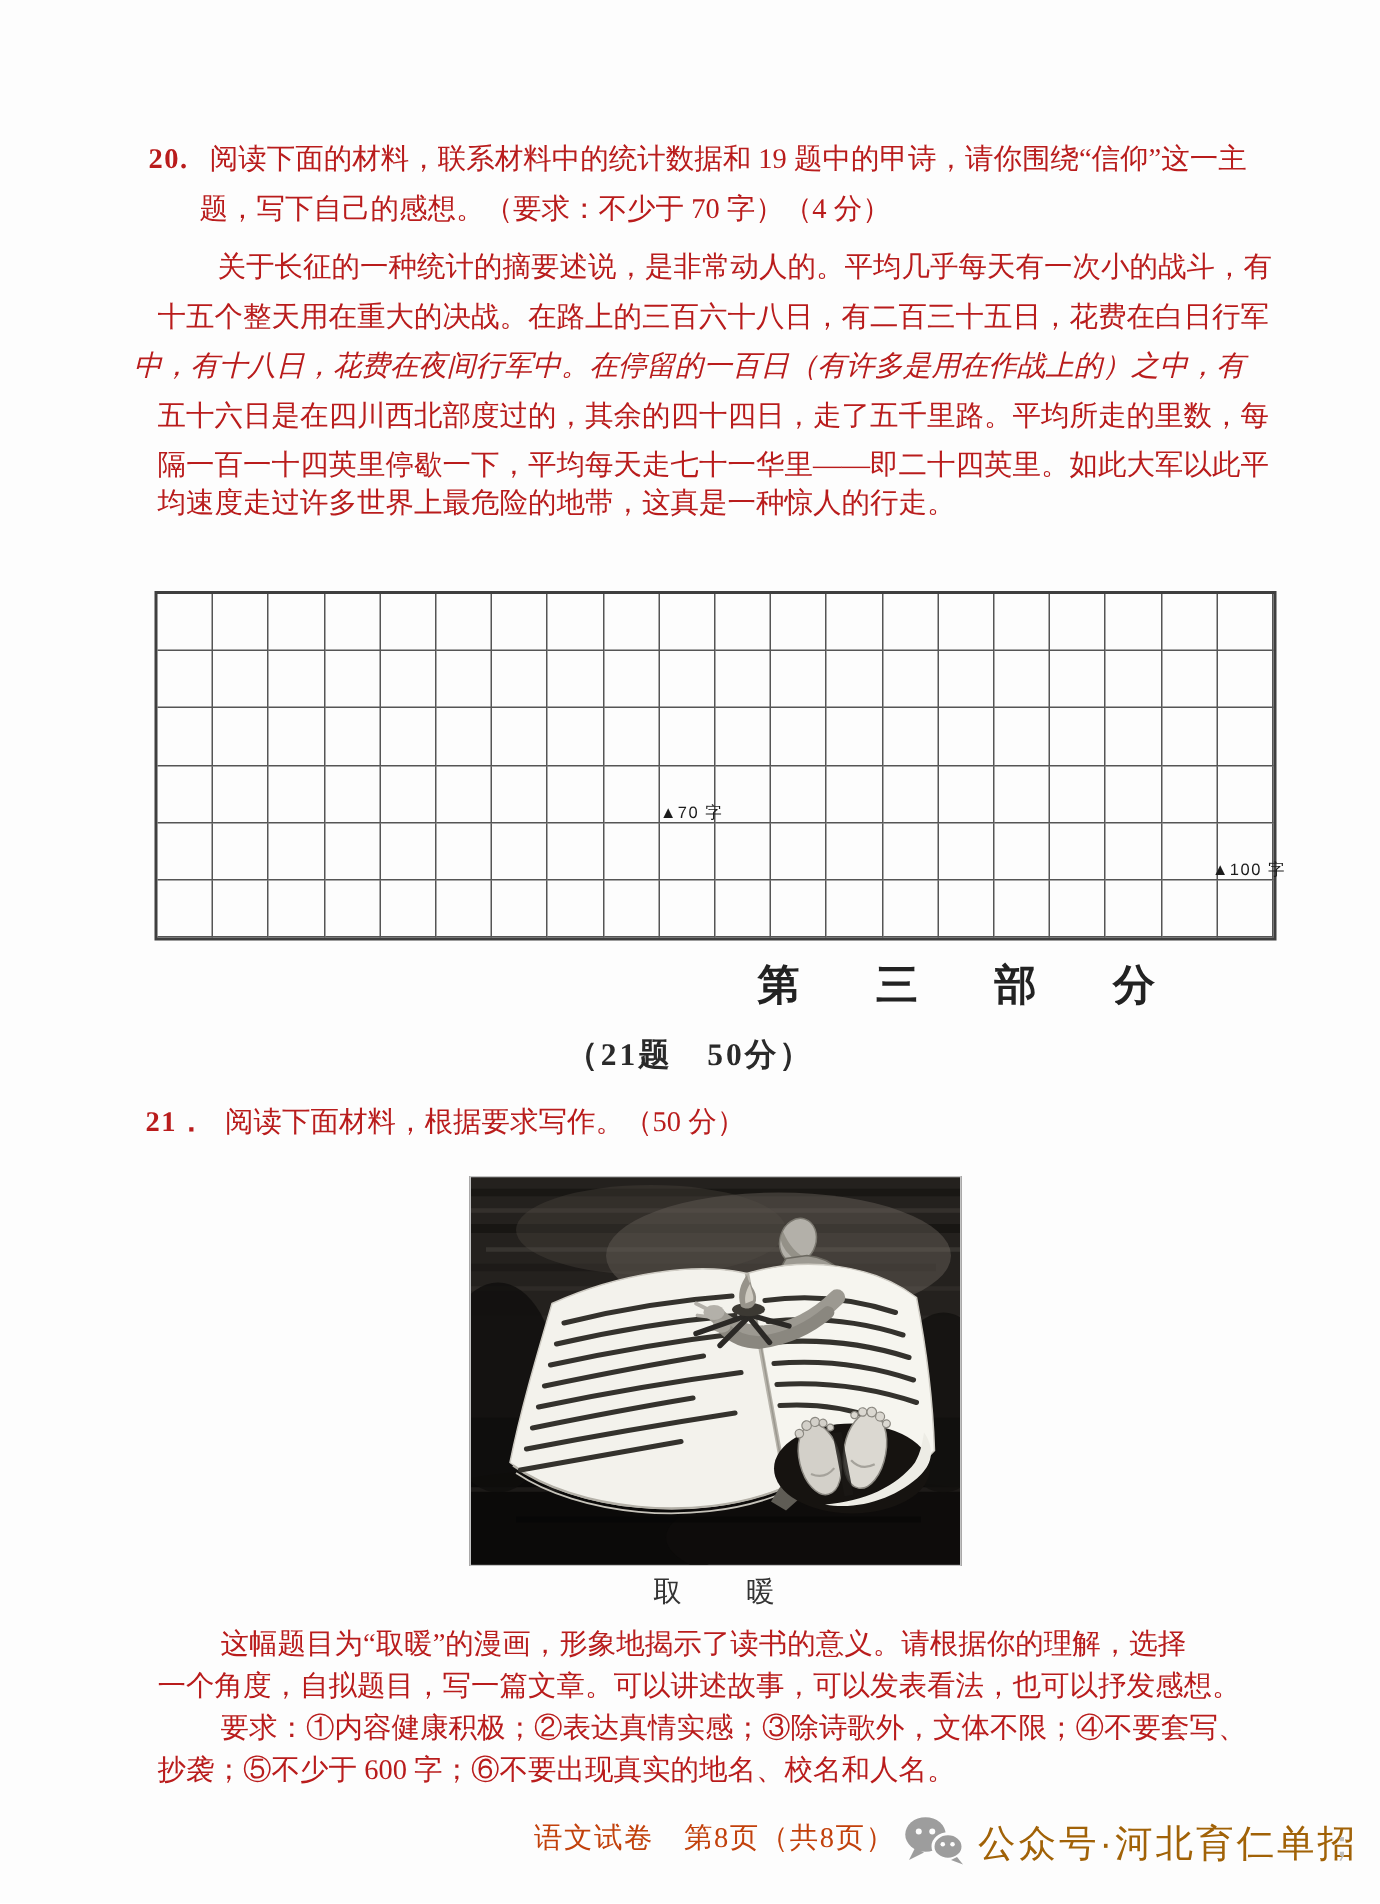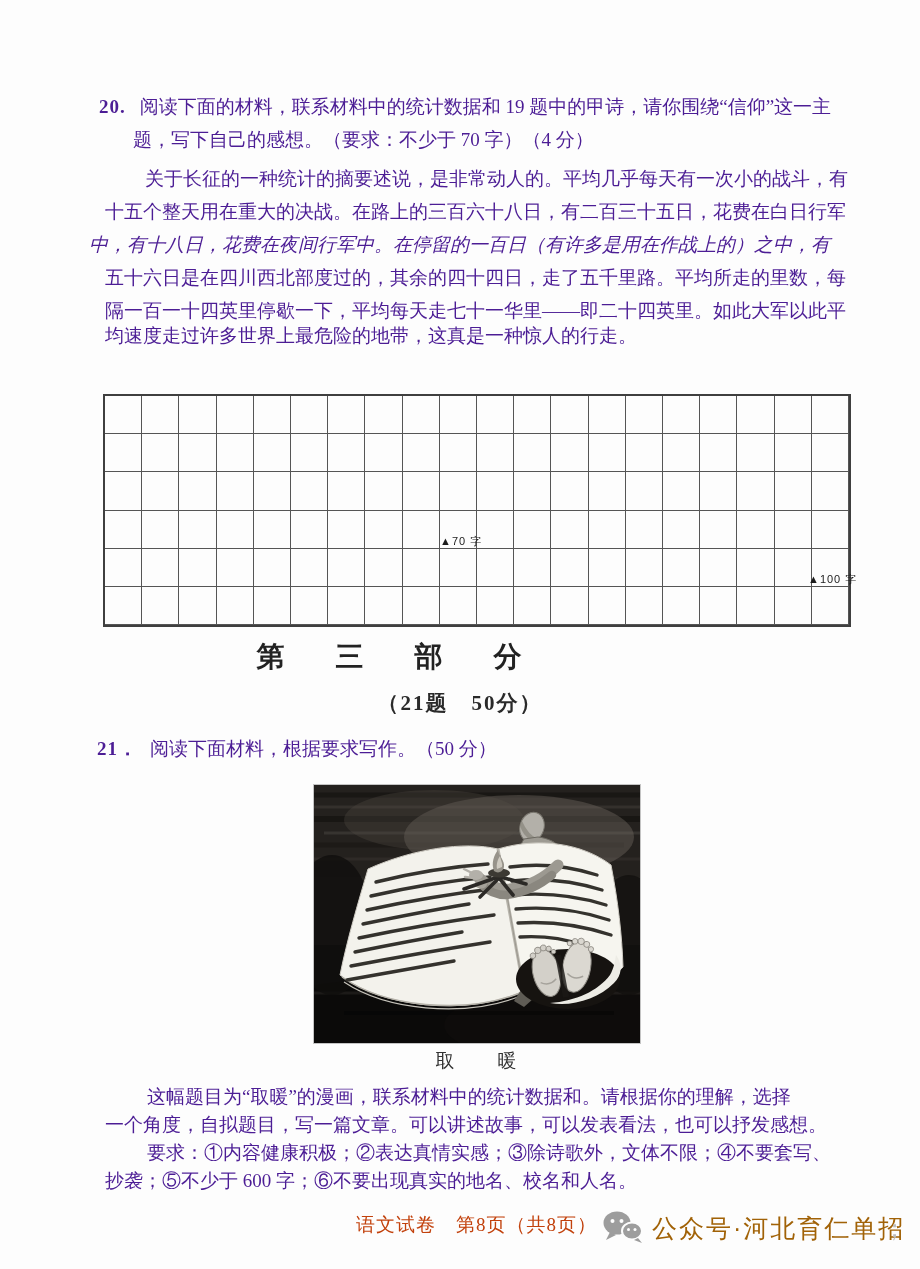--- a/index.html
+++ b/index.html
@@ -1,21 +1,21 @@
 <!DOCTYPE html>
 <html><head>
 <meta charset="utf-8">
 <style>
   html,body{margin:0;padding:0;background:#ffffff;}
   .page{
     position:relative;width:920px;height:1269px;background:#fdfdfd;overflow:hidden;
     font-family:"Liberation Serif","DejaVu Serif",serif;color:#2e2e2e;
   }
   .abs{position:absolute;white-space:nowrap;}
-  .bodytext{font-size:19px;line-height:22px;color:#4c1d95;}
+  .bodytext{font-size:19px;line-height:22px;color:#b91c1c;}
   .qnum{font-weight:bold;letter-spacing:1px;}
   
   .q20-l1{top:96px;left:99px;}
   .q20-l1 .txt{margin-left:14px;}
   .q20-l2{top:129px;left:133px;}
   .mat-1{top:168px;left:145px;}
   .mat-2{top:201px;left:105px;}
   .mat-3{top:234px;left:89px;font-style:italic;}
   .mat-4{top:267px;left:105px;}
   .mat-5{top:300px;left:105px;}
@@ -23,21 +23,21 @@
   .attr{top:366px;right:74px;margin-top:44px;}
   
   .grid-wrap{position:absolute;left:103px;top:394px;width:748px;height:233px;
     border:2px solid #3f3f3f;box-sizing:border-box;display:grid;background:#fdfdfd;}
   .gcell{border-right:1px solid #555;border-bottom:1px solid #555;}
   .grid-marker{position:absolute;font-family:"Liberation Sans","DejaVu Sans",sans-serif;
     font-size:11px;color:#1c1c1c;letter-spacing:1px;}
   .m70{left:440px;top:534px;}
   .m100{left:808px;top:572px;}
   
-  .sec-title{top:638px;left:1px;width:776px;text-align:center;font-size:28px;font-weight:bold;
+  .sec-title{top:638px;left:16px;width:776px;text-align:right;font-size:28px;font-weight:bold;
     letter-spacing:22px;text-indent:22px;color:#222;}
   .sec-score{top:689px;left:0;width:920px;text-align:center;font-size:21px;color:#2a2a2a;letter-spacing:2px;font-weight:bold;}
   .q21-l{top:738px;left:97px;}
   .q21-l .txt{margin-left:12px;}
   
   .cartoon-frame{position:absolute;left:313px;top:784px;width:326px;height:258px;
     border:1px solid #c4c4c4;box-sizing:content-box;background:#262320;}
   .caption{top:1048px;left:313px;width:326px;text-align:center;font-size:19px;
     letter-spacing:12px;text-indent:12px;color:#333;}
   
@@ -302,21 +302,21 @@
           <circle cx="269" cy="158" r="3" fill="#dbd8d1" stroke="#8b8881" stroke-width="0.8"></circle>
           <circle cx="274" cy="162" r="2.6" fill="#dbd8d1" stroke="#8b8881" stroke-width="0.8"></circle>
         </g>
         <path d="M244,170 L252,212" stroke="#1b1916" stroke-width="6" opacity="0.8"></path>
       </g>
     </svg>
   </div>
 
   <div class="abs caption">取　暖</div>
 
-  <div class="abs bodytext b1">这幅题目为“取暖”的漫画，联系材料中的统计数据和。请根据你的理解，选择</div>
+  <div class="abs bodytext b1">这幅题目为“取暖”的漫画，形象地揭示了读书的意义。请根据你的理解，选择</div>
   <div class="abs bodytext b2">一个角度，自拟题目，写一篇文章。可以讲述故事，可以发表看法，也可以抒发感想。</div>
   <div class="abs bodytext b3">要求：①内容健康积极；②表达真情实感；③除诗歌外，文体不限；④不要套写、</div>
   <div class="abs bodytext b4">抄袭；⑤不少于 600 字；⑥不要出现真实的地名、校名和人名。</div>
 
   <div class="abs footer-line">语文试卷　第8页（共8页）</div>
 
   <svg class="wm-icon" viewBox="0 0 42 34">
     <ellipse cx="15" cy="13" rx="13.5" ry="11.5" fill="#9d9d9d"></ellipse>
     <path d="M8,22 L4,30 L14,25 Z" fill="#9d9d9d"></path>
     <circle cx="10.5" cy="11" r="2" fill="#fdfdfd"></circle>

